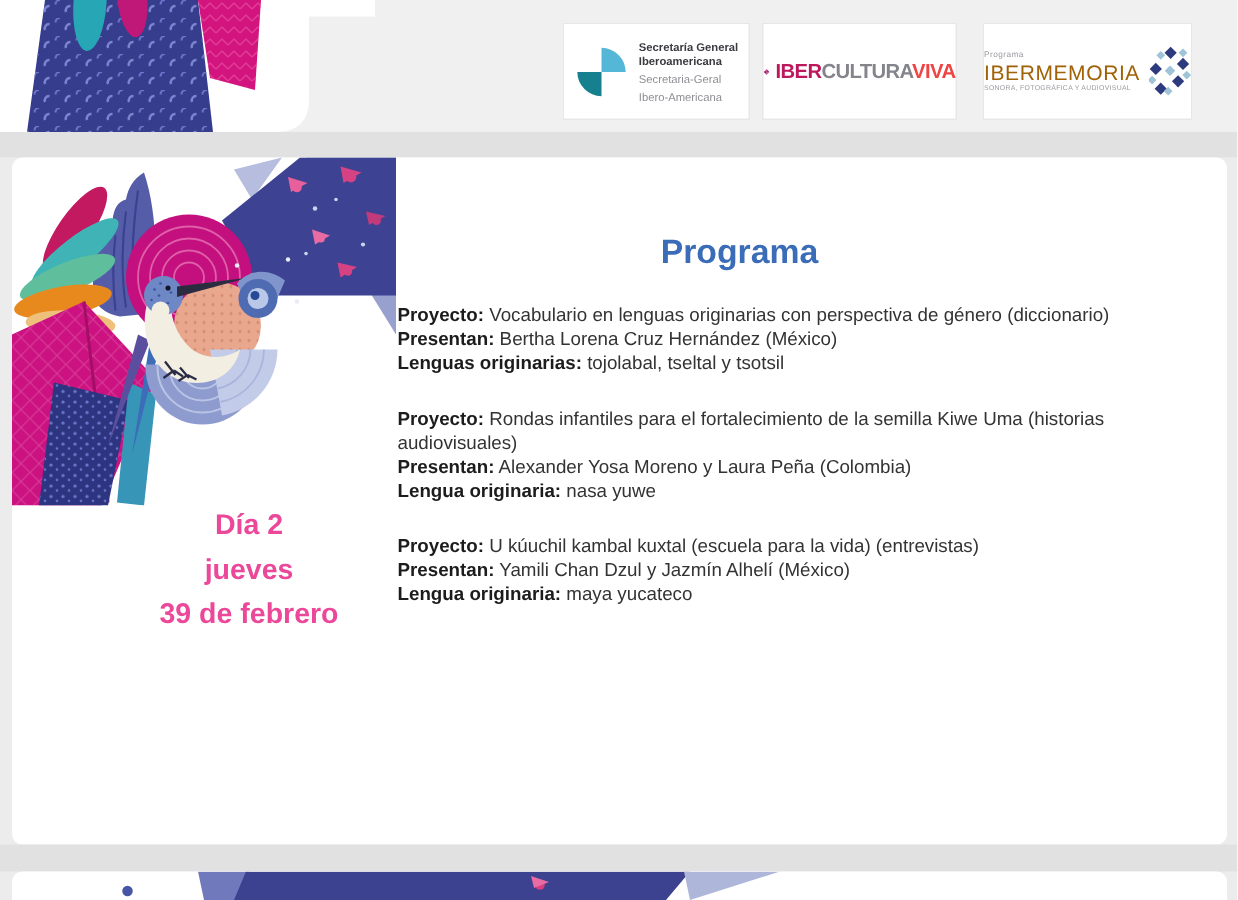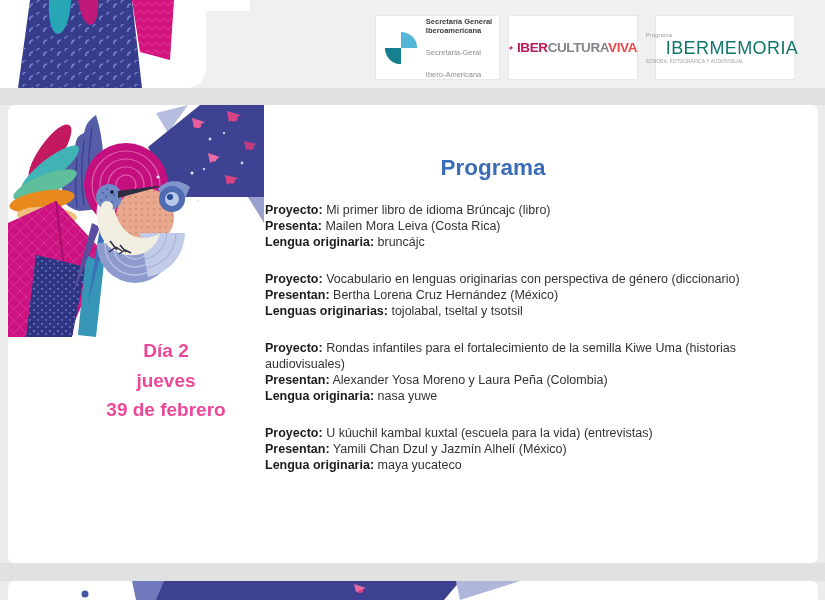--- a/index.html
+++ b/index.html
@@ -14,28 +14,28 @@
   .logo-box{
     position:absolute;top:15px;height:65px;background:#ffffff;
     border:1px solid #e7e7e7;box-sizing:border-box;
     display:flex;align-items:center;justify-content:center;
   }
   .logo-segib{left:375px;width:125px;gap:7px;}
   .logo-ibercultura{left:508px;width:130px;gap:4px;}
   .logo-ibermemoria{left:655px;width:140px;gap:6px;}
   .segib-text{display:flex;flex-direction:column;line-height:9px;font-size:7.5px;}
   .segib-primary{color:#3a3a40;font-weight:bold;}
-  .segib-secondary{color:#8d8d93;margin-top:13px;}
+  .segib-secondary{color:#8d8d93;margin-top:3px;}
   .iberc-text{font-size:13.5px;letter-spacing:-0.4px;white-space:nowrap;}
   .iberc-bold{color:#be185d;font-weight:bold;}
   .iberc-reg{color:#84848c;font-weight:bold;}
   .iberc-accent{color:#ef4444;font-weight:bold;}
   .iberm-col{display:flex;flex-direction:column;}
   .iberm-over{font-size:5.5px;color:#9a9aa2;letter-spacing:0.3px;}
-  .iberm-title{font-size:18px;color:#0f766e;letter-spacing:0.4px;padding-left:20px;}
+  .iberm-title{font-size:14px;color:#a16207;letter-spacing:0.4px;}
   .iberm-sub{font-size:4.6px;color:#9a9aa2;letter-spacing:0.2px;}
   
   .band{position:absolute;left:0;width:825px;background:#e1e1e1;}
   .band-1{top:88px;height:17px;}
   .band-2{top:563px;height:18px;}
   
   .main-card{
     position:absolute;left:8px;top:105px;width:810px;height:458px;
     background:#ffffff;border-radius:7px;
   }
@@ -270,25 +270,20 @@
 
     <div class="program-title">Programa</div>
 
     <div class="day-block">
       <div>Día 2</div>
       <div>jueves</div>
       <div>39 de febrero</div>
     </div>
 
     <div class="entries">
-        <div class="entry">
-          <div class="entry-line"><b>Proyecto:</b> Mi primer libro de idioma Brúncajc (libro)</div>
-          <div class="entry-line"><b>Presenta:</b> Mailen Mora Leiva (Costa Rica)</div>
-          <div class="entry-line"><b>Lengua originaria:</b> bruncájc</div>
-        </div>
         <div class="entry">
           <div class="entry-line"><b>Proyecto:</b> Vocabulario en lenguas originarias con perspectiva de género (diccionario)</div>
           <div class="entry-line"><b>Presentan:</b> Bertha Lorena Cruz Hernández (México)</div>
           <div class="entry-line"><b>Lenguas originarias:</b> tojolabal, tseltal y tsotsil</div>
         </div>
         <div class="entry">
           <div class="entry-line"><b>Proyecto:</b> Rondas infantiles para el fortalecimiento de la semilla Kiwe Uma (historias audiovisuales)</div>
           <div class="entry-line"><b>Presentan:</b> Alexander Yosa Moreno y Laura Peña (Colombia)</div>
           <div class="entry-line"><b>Lengua originaria:</b> nasa yuwe</div>
         </div>

